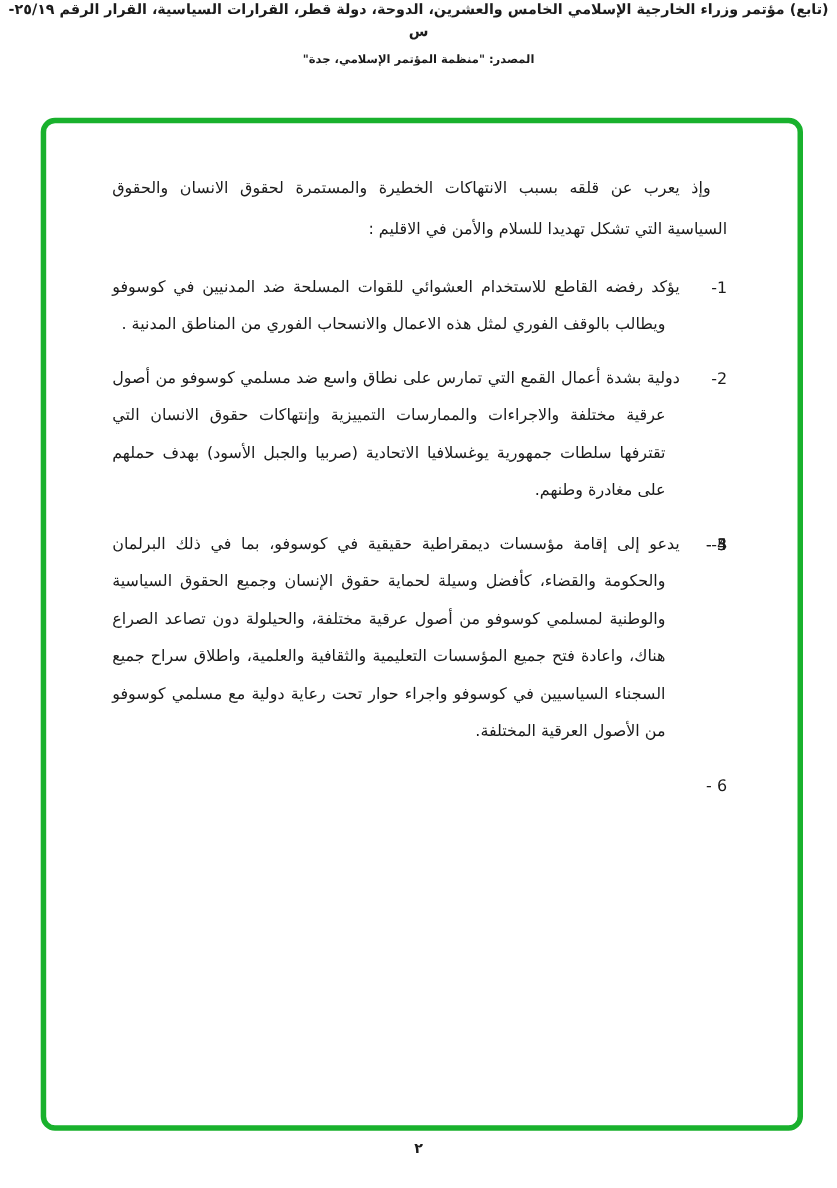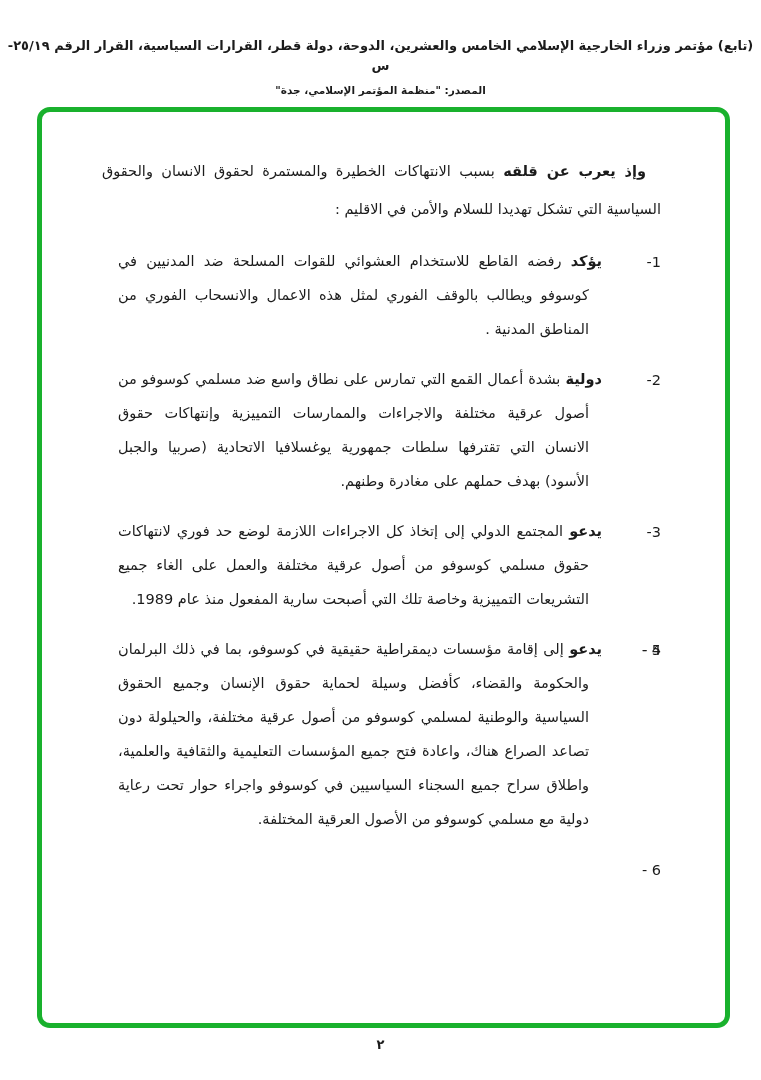--- a/index.html
+++ b/index.html
@@ -12,21 +12,20 @@
     width: 761px;
     height: 1080px;
     background: #ffffff;
     overflow: hidden;
     font-family: "DejaVu Sans", "Liberation Sans", sans-serif;
     color: #1b1b1b;
   }
   .doc-header {
     direction: rtl;
     text-align: center;
-    padding-top: 36px;
   }
   .doc-title {
     font-size: 13px;
     font-weight: 700;
     line-height: 20px;
     letter-spacing: 0;
   }
   .doc-source {
     margin-top: 8px;
     font-size: 10.5px;
@@ -68,28 +67,28 @@
     position: absolute;
     top: 1px;
     right: 0;
     direction: ltr;
     unicode-bidi: bidi-override;
     font-size: 14.5px;
     line-height: 34px;
     white-space: pre;
   }
   .item-text {
-    margin: 16px;
+    margin: 0;
     font-size: 14.5px;
     line-height: 34px;
     text-align: justify;
     text-indent: -13px; 
   }
   .b {
-    font-weight: 700;
+    font-weight: 400;
   }
   .page-num {
     position: absolute;
     left: 0;
     top: 1037px;
     width: 100%;
     text-align: center;
     font-size: 13px;
     font-weight: 700;
     direction: rtl;
@@ -115,21 +114,20 @@
         <p class="item-text"><span class="b">يؤكد</span><span> رفضه القاطع للاستخدام العشوائي للقوات المسلحة ضد المدنيين في كوسوفو ويطالب بالوقف الفوري لمثل هذه الاعمال والانسحاب الفوري من المناطق المدنية .</span></p>
       </div>
 
       <div class="item">
         <span class="item-num">-2</span>
         <p class="item-text"><span class="b">دولية</span><span> بشدة أعمال القمع التي تمارس على نطاق واسع ضد مسلمي كوسوفو من أصول عرقية مختلفة والاجراءات والممارسات التمييزية وإنتهاكات حقوق الانسان التي تقترفها سلطات جمهورية يوغسلافيا الاتحادية (صربيا والجبل الأسود) بهدف حملهم على مغادرة وطنهم.</span></p>
       </div>
 
       <div class="item">
         <span class="item-num">-3</span>
-        <p class="item-text"><span class="b">يدعو</span><span> المجتمع الدولي إلى إتخاذ كل الاجراءات اللازمة لوضع حد فوري لانتهاكات حقوق مسلمي كوسوفو من أصول عرقية مختلفة والعمل على الغاء جميع التشريعات التمييزية وخاصة تلك التي أصبحت سارية المفعول منذ عام 1989.</span></p>
       </div>
 
       <div class="item">
         <span class="item-num">- 4</span>
       </div>
 
       <div class="item">
         <span class="item-num">- 5</span>
         <p class="item-text"><span class="b">يدعو</span><span> إلى إقامة مؤسسات ديمقراطية حقيقية في كوسوفو، بما في ذلك البرلمان والحكومة والقضاء، كأفضل وسيلة لحماية حقوق الإنسان وجميع الحقوق السياسية والوطنية لمسلمي كوسوفو من أصول عرقية مختلفة، والحيلولة دون تصاعد الصراع هناك، واعادة فتح جميع المؤسسات التعليمية والثقافية والعلمية، واطلاق سراح جميع السجناء السياسيين في كوسوفو واجراء حوار تحت رعاية دولية مع مسلمي كوسوفو من الأصول العرقية المختلفة.</span></p>
       </div>

